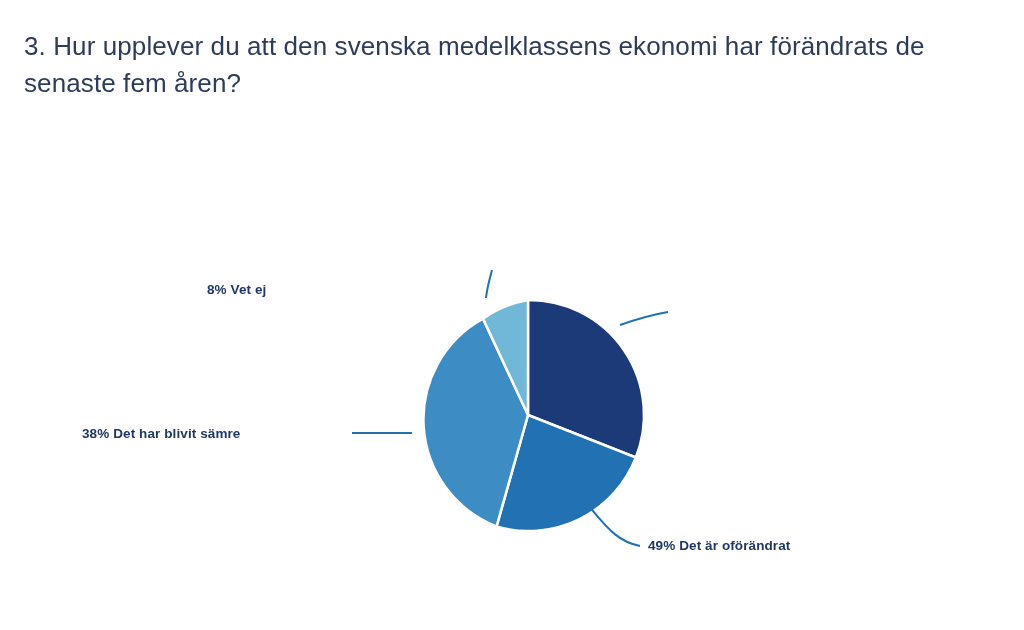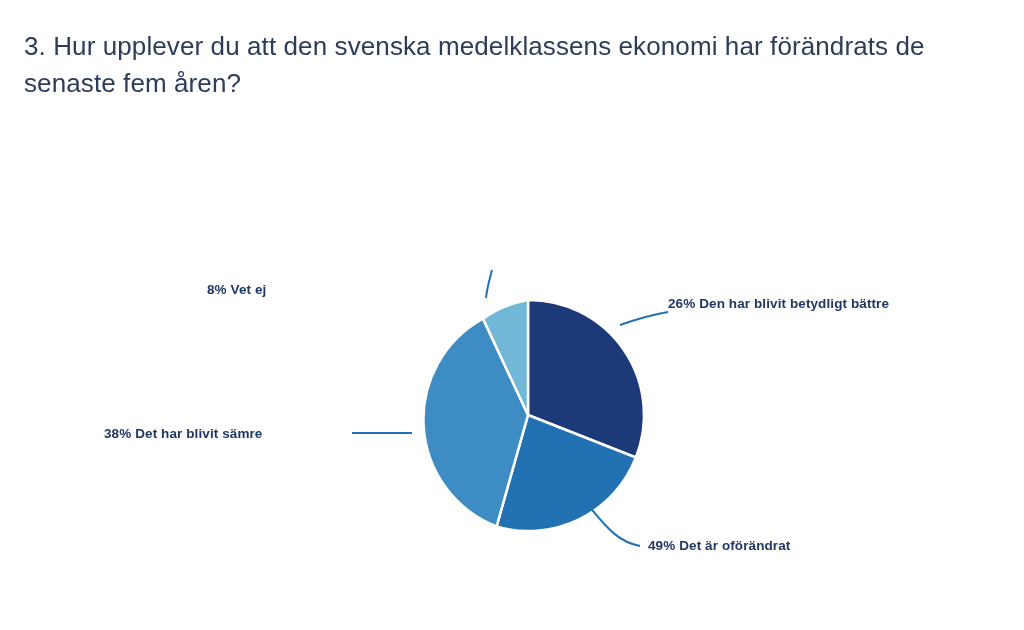--- a/index.html
+++ b/index.html
@@ -44,21 +44,21 @@
   .slice-label {
     position: absolute;
     font-size: 13.5px;
     font-weight: 700;
     color: #1f3864;
     white-space: nowrap;
     letter-spacing: 0.1px;
   }
   .label-vetej   { left: 207px; top: 100px; margin-top: 32px; }
   .label-battre  { left: 668px; top: 146px; }
-  .label-samre   { left: 104px;  top: 276px; }
+  .label-samre   { left: 82px;  top: 276px; }
   .label-oforandrat { left: 648px; top: 388px; }
 </style>
 </head>
 <body>
 
 <div class="page">
 
   <div class="chart-title">3. Hur upplever du att den svenska medelklassens ekonomi har förändrats de senaste fem åren?</div>
 
   <div class="chart-area">
@@ -76,20 +76,19 @@
 
       <path d="M 588 355 C 610 382 620 392 640 396" fill="none" stroke="#2271b3" stroke-width="2"></path>
 
       <path d="M 412 283 C 390 283 375 283 352 283" fill="none" stroke="#2271b3" stroke-width="2"></path>
 
       <path d="M 492 120 C 490 128 487 138 486 148" fill="none" stroke="#2271b3" stroke-width="2"></path>
     </svg>
 
     <div class="slice-label label-vetej">8% Vet ej</div>
 
-    <div class="slice-label label-battre">26% Den har blivit betydligt bättre</div>
 
     <div class="slice-label label-samre">38% Det har blivit sämre</div>
 
     <div class="slice-label label-oforandrat">49% Det är oförändrat</div>
   </div>
 
 </div>
 
 </body></html>

